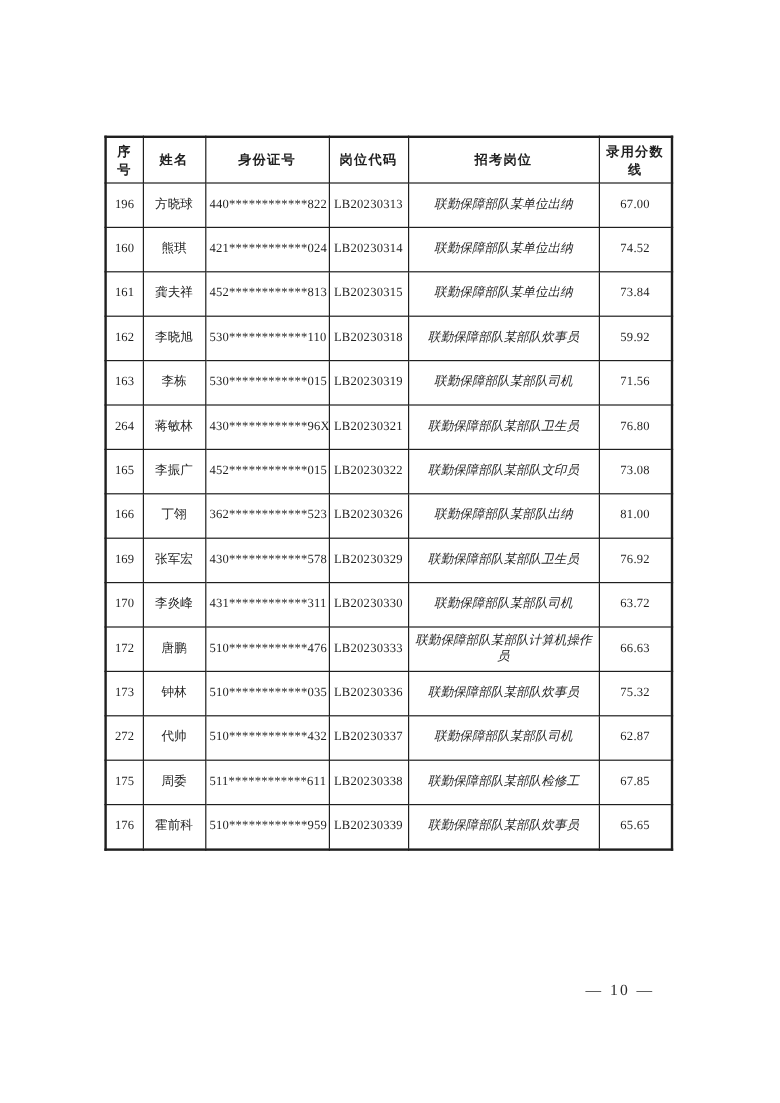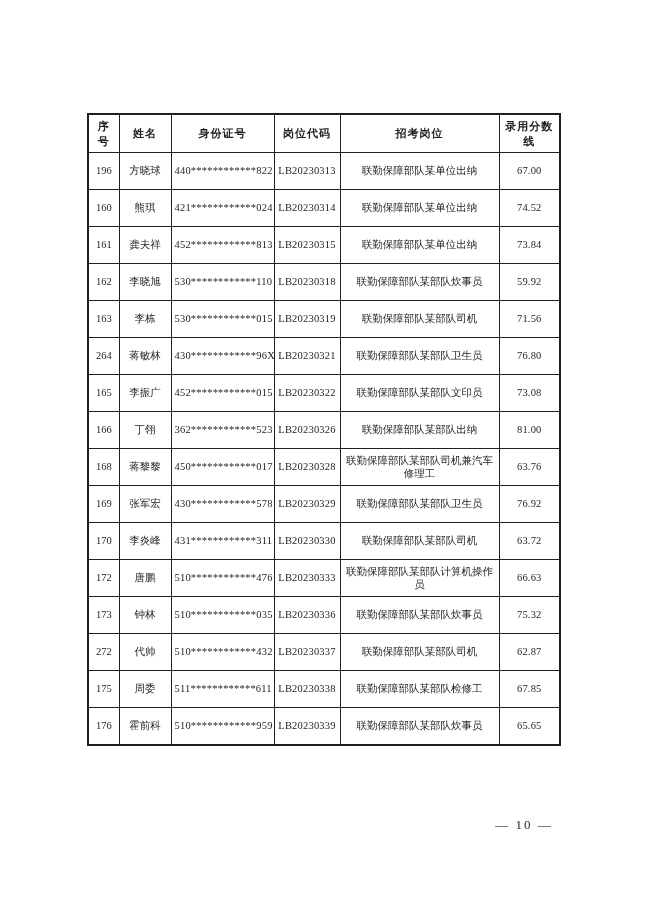--- a/index.html
+++ b/index.html
@@ -44,38 +44,38 @@
     height: 36px;
     font-size: 10.5px;
     text-align: center;
     vertical-align: middle;
     line-height: 1.25;
   }
   td.cell-position {
     text-align: left;
     padding-left: 5px;
     padding-right: 4px;
+    font-style: italic;
   }
   td.cell-id, td.cell-code, td.cell-score {
     font-size: 11px;
     letter-spacing: 0.2px;
     white-space: nowrap;
   }
   col.c-no    { width: 31px; }
   col.c-name  { width: 52px; }
   col.c-id    { width: 103px; }
   col.c-code  { width: 66px; }
   col.c-pos   { width: 159px; }
   col.c-score { width: 61px; }
   .page-number {
     position: absolute;
     top: 817px;
     left: 488px;
     width: 72px;
-    text-align: center;
     font-size: 13px;
     color: #2a2a2a;
     letter-spacing: 2px;
     white-space: nowrap;
   }
 </style>
 </head>
 <body>
 
 <div class="page">
@@ -159,28 +159,20 @@
           </tr>
           <tr>
             <td class="cell-no">166</td>
             <td class="cell-name">丁翎</td>
             <td class="cell-id">362************523</td>
             <td class="cell-code">LB20230326</td>
             <td class="cell-position">联勤保障部队某部队出纳</td>
             <td class="cell-score">81.00</td>
           </tr>
           <tr>
-            <td class="cell-no">168</td>
-            <td class="cell-name">蒋黎黎</td>
-            <td class="cell-id">450************017</td>
-            <td class="cell-code">LB20230328</td>
-            <td class="cell-position">联勤保障部队某部队司机兼汽车修理工</td>
-            <td class="cell-score">63.76</td>
-          </tr>
-          <tr>
             <td class="cell-no">169</td>
             <td class="cell-name">张军宏</td>
             <td class="cell-id">430************578</td>
             <td class="cell-code">LB20230329</td>
             <td class="cell-position">联勤保障部队某部队卫生员</td>
             <td class="cell-score">76.92</td>
           </tr>
           <tr>
             <td class="cell-no">170</td>
             <td class="cell-name">李炎峰</td>

